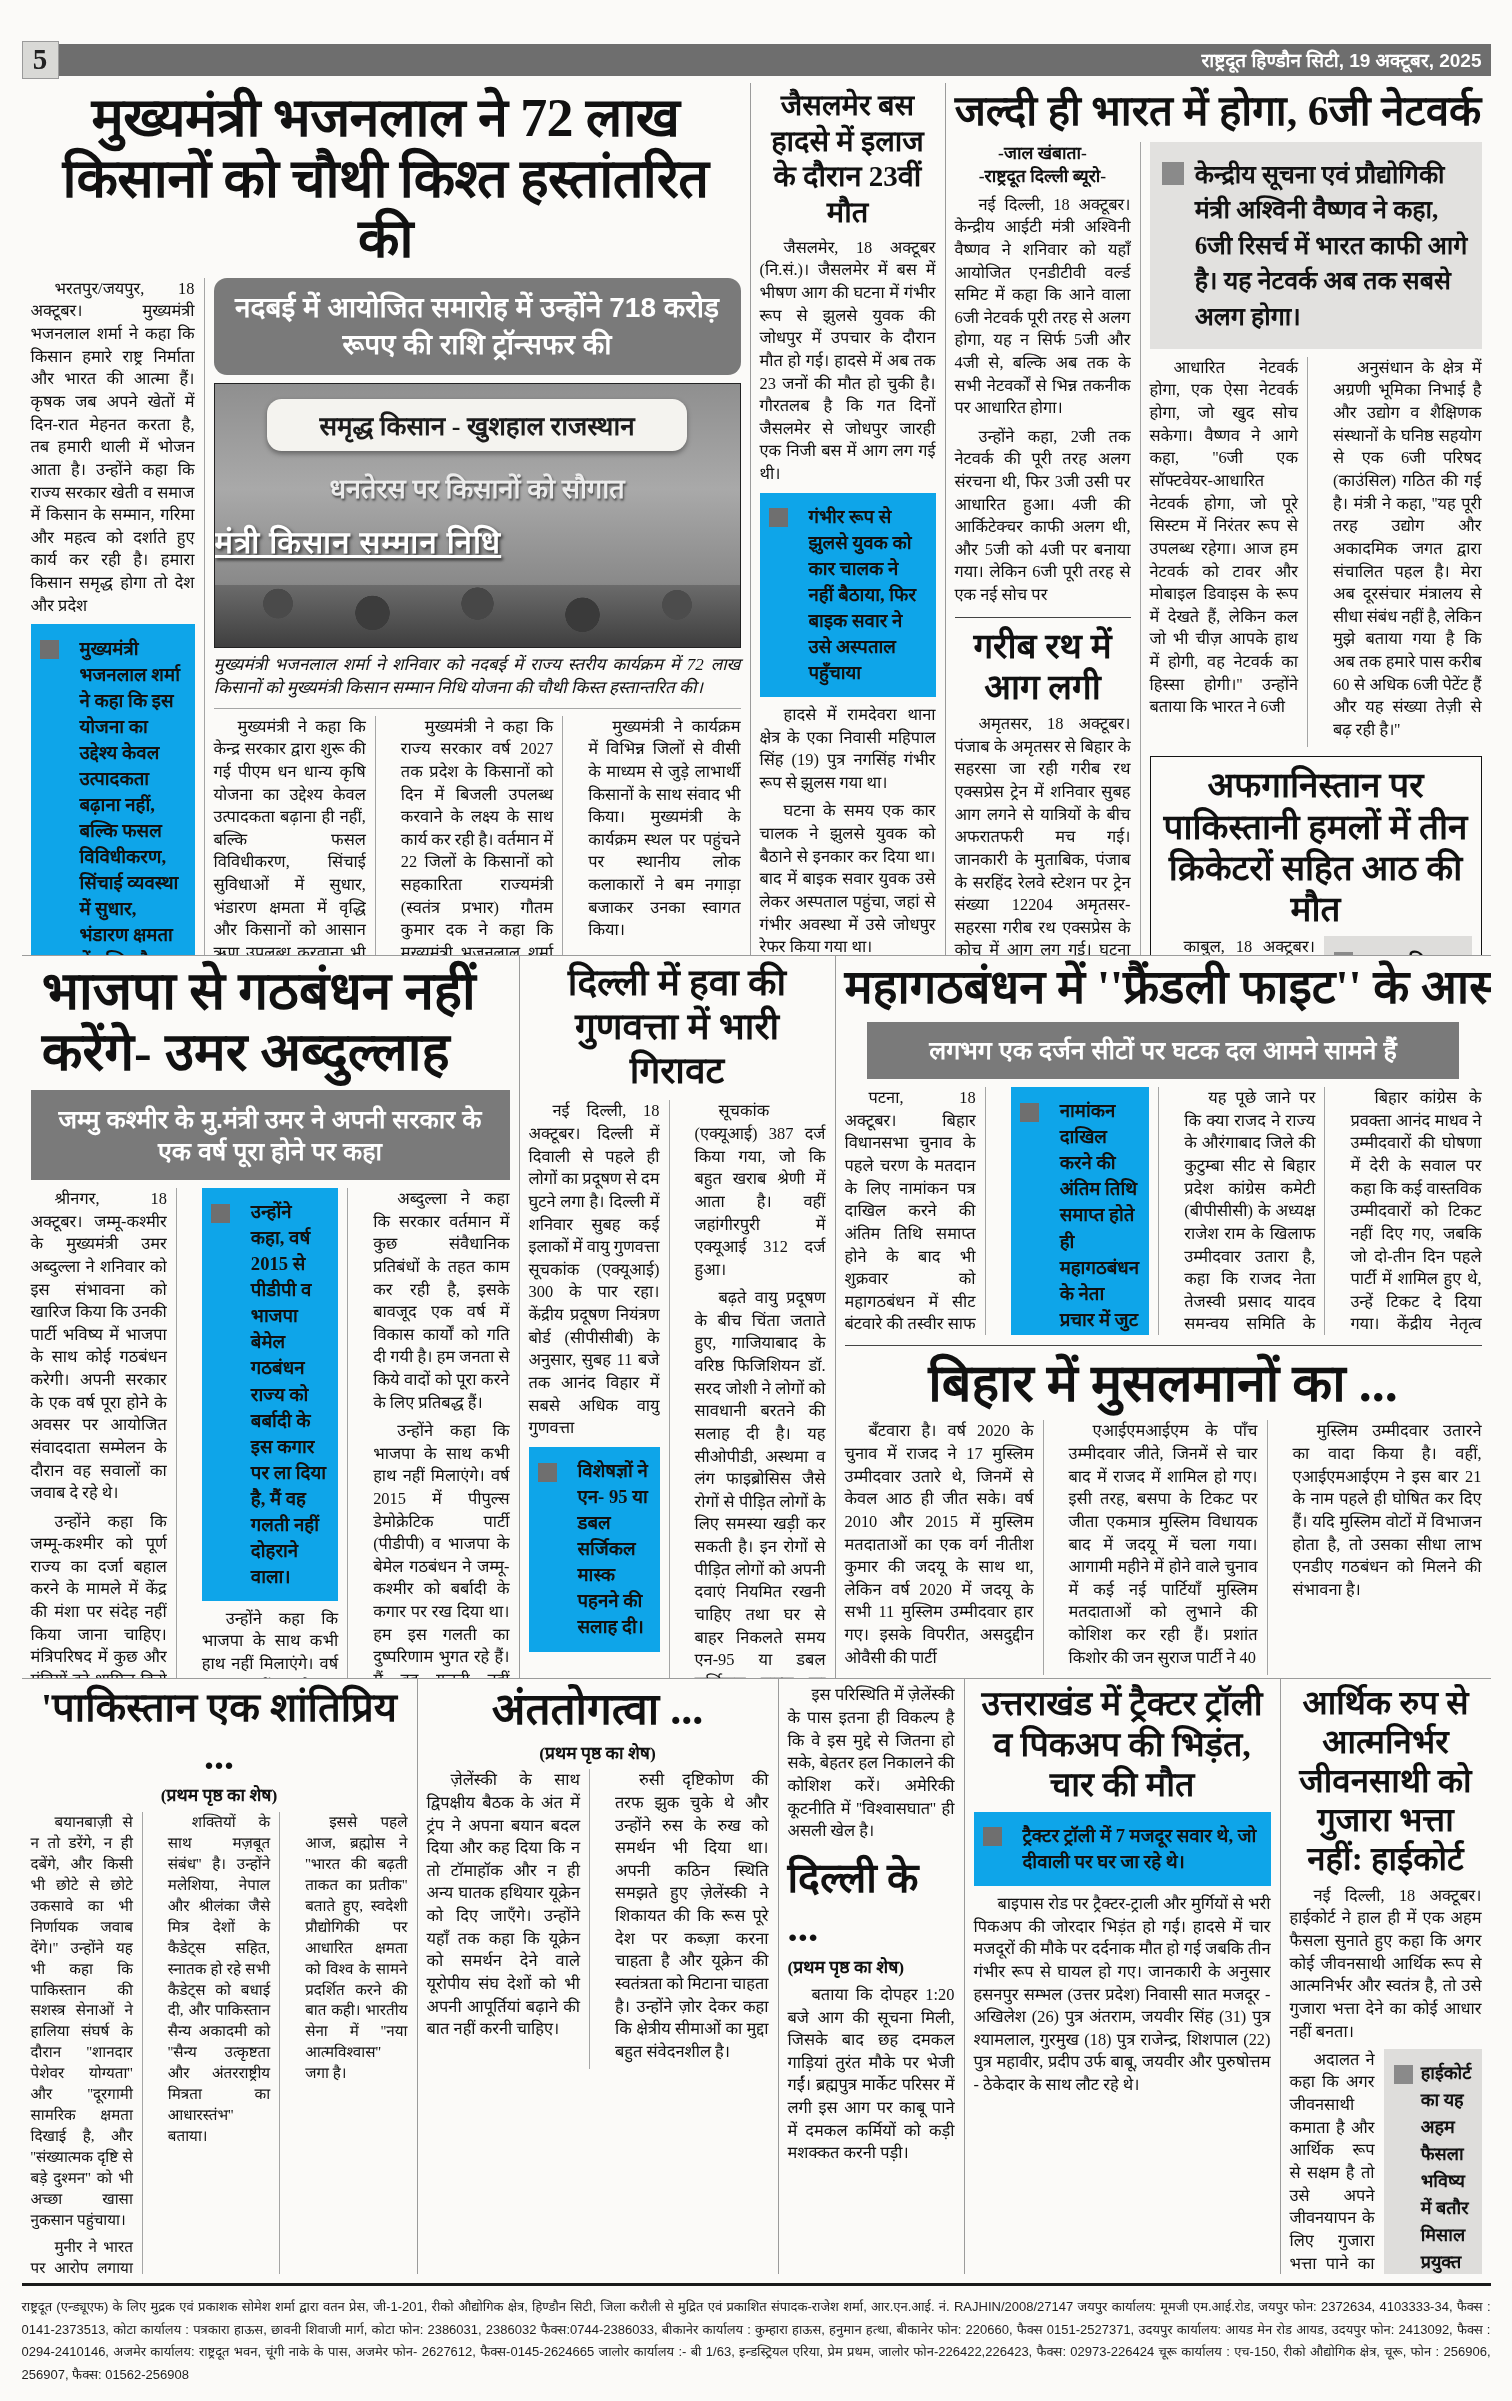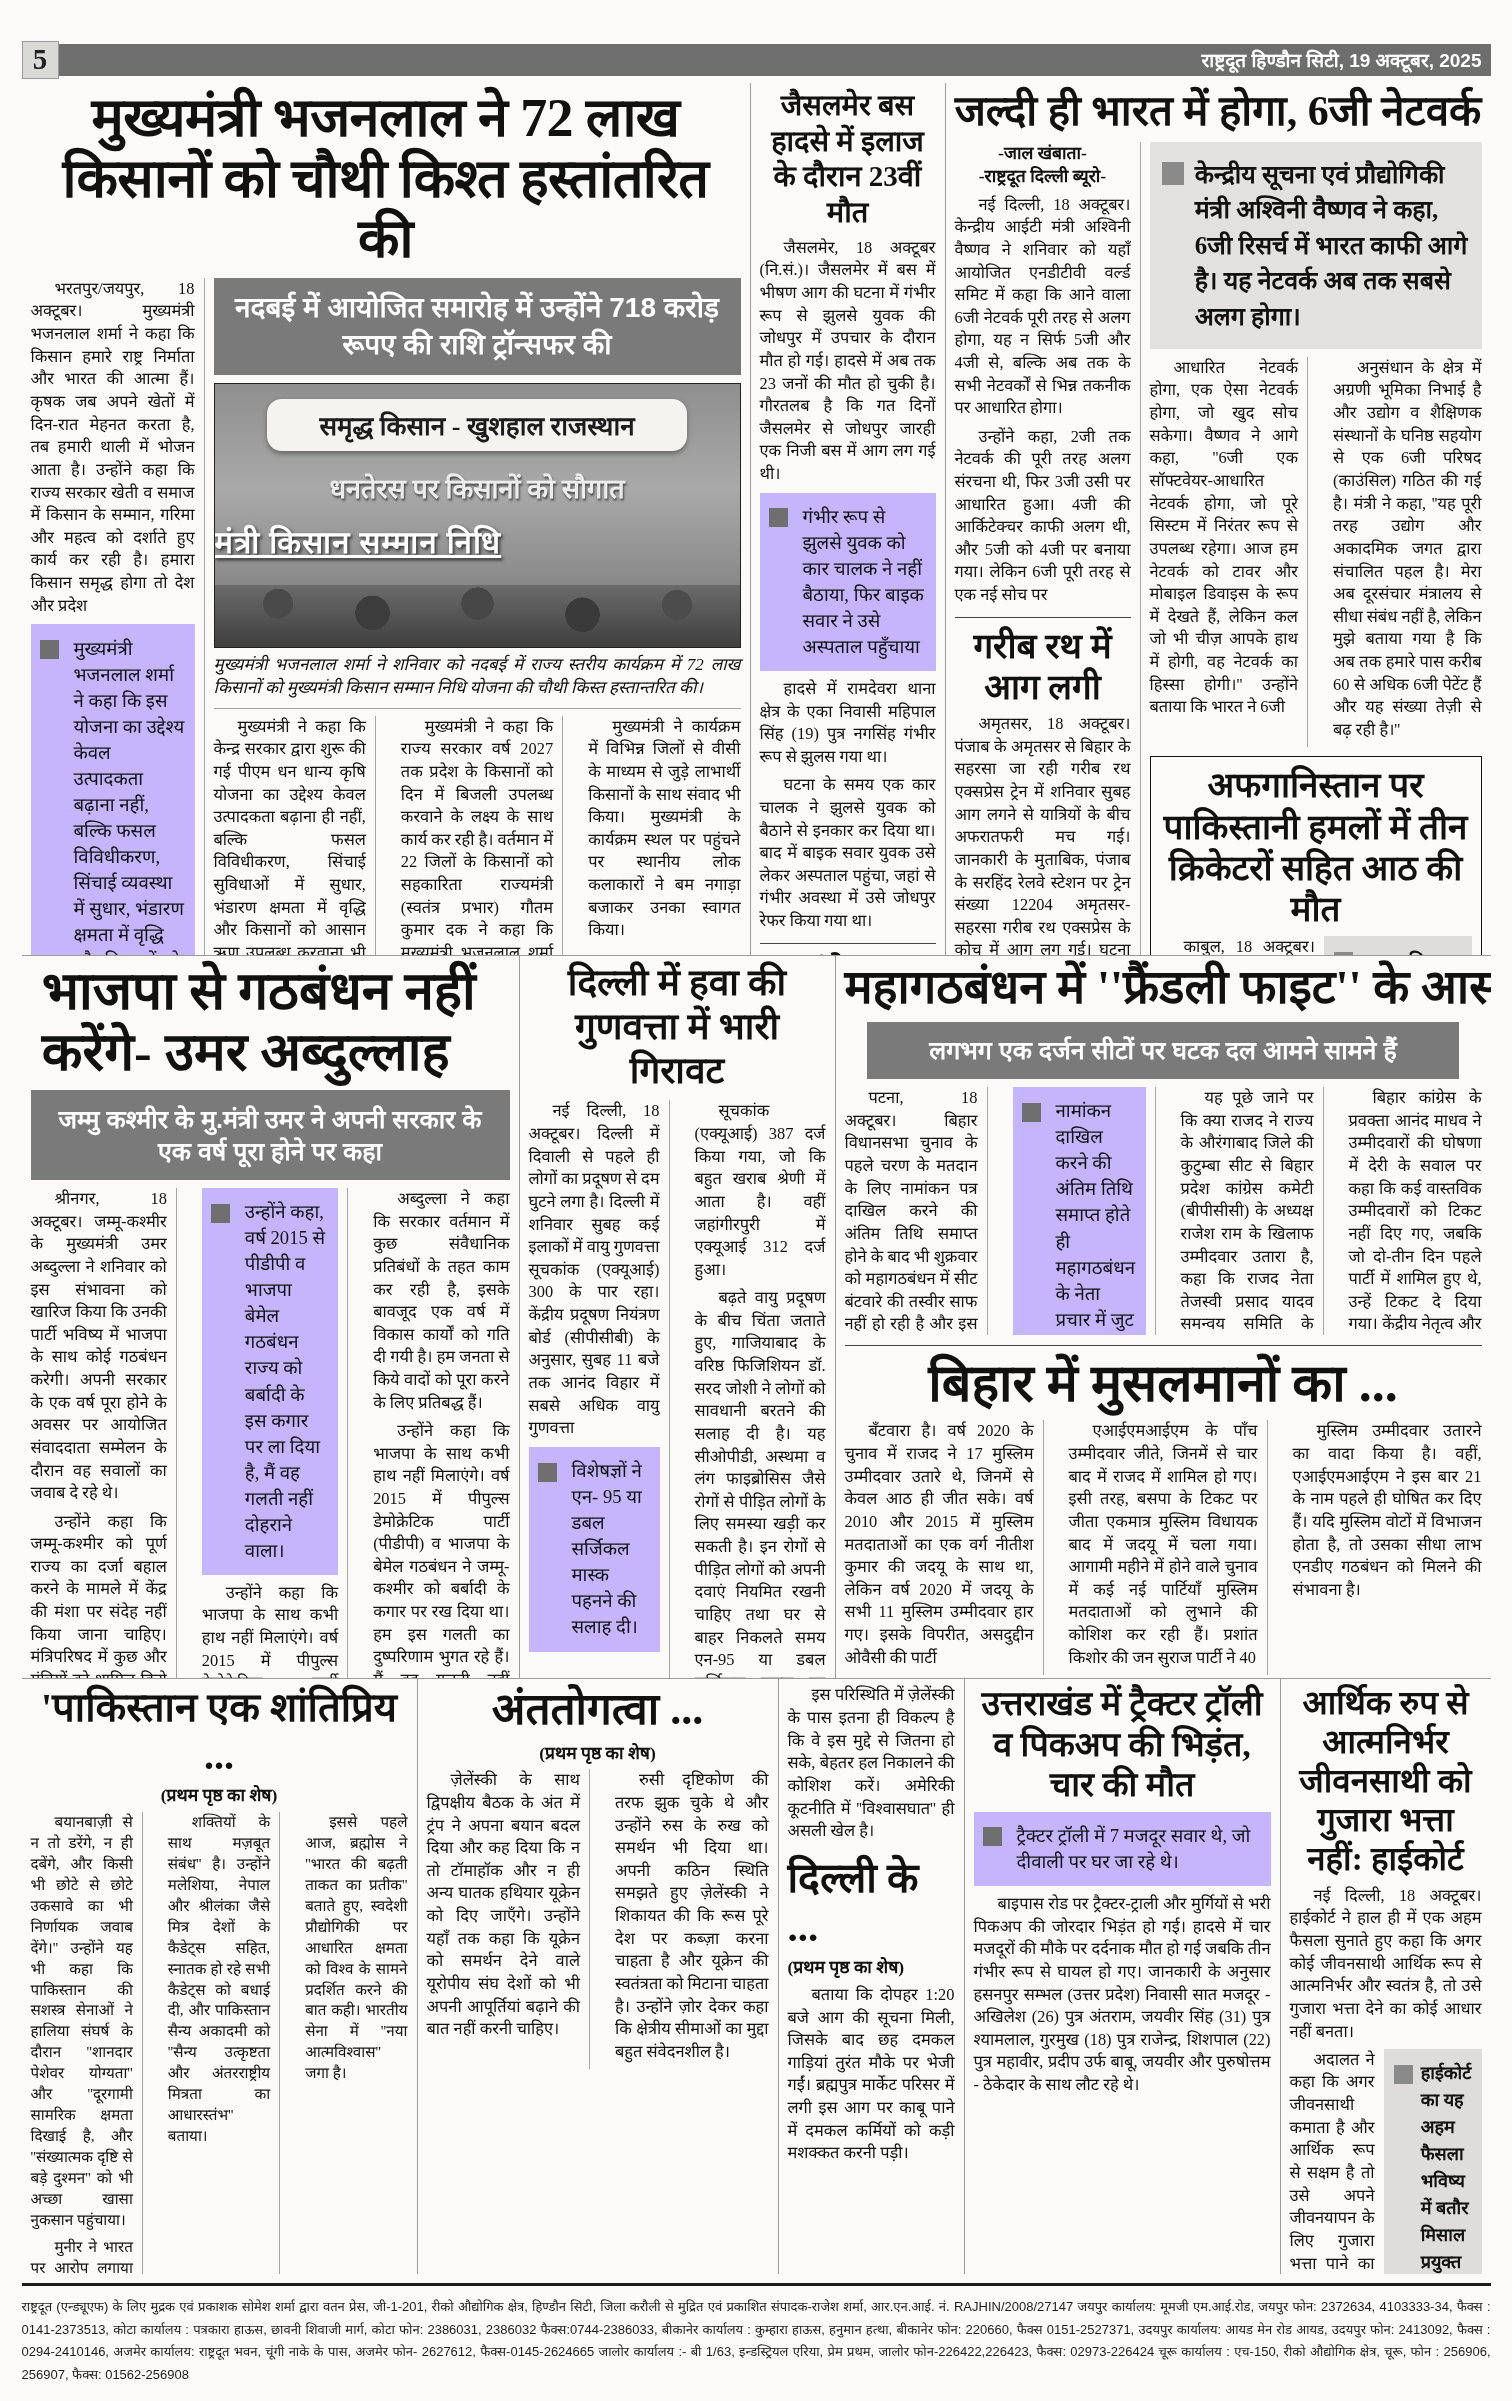--- a/index.html
+++ b/index.html
@@ -28,31 +28,31 @@
   section { padding:5.6px 9px; }
 
   .hxl { font-size:54px; line-height:1.12; font-weight:bold; text-align:center; letter-spacing:-0.6px; }
   .hlg { font-size:46px; line-height:1.14; font-weight:bold; text-align:center; }
   .hmd { font-size:35px; line-height:1.18; font-weight:bold; text-align:center; }
   .hsm { font-size:29px; line-height:1.22; font-weight:bold; text-align:center; }
 
   .band { background:#7a7a7a; color:#fff; text-align:center; font-weight:bold;
           font-family:"Liberation Sans","DejaVu Sans",sans-serif;
           padding:12.4px 17px; line-height:1.3; }
-  .band.big { font-size:28px; }
+  .band.big { font-size:28px;border-radius:13px; }
   .band.mid { font-size:25px; }
 
   .body-t { font-size:16.4px; line-height:1.38; text-align:justify; }
   .body-t p { margin-bottom:5.6px; text-indent:24px; }
   .cols { display:flex; }
   .cols > div { flex:1; }
   .cols > div + div { border-left:0.6px solid #a5a5a5; margin-left:9px; padding-left:25px; }
 
-  .kicker { background:#c4b5fd; padding:11.3px 10.2px 11.3px 9px; display:flex; gap:15px;
-            font-weight:normal; font-size:18.6px; line-height:1.4; margin:6.8px 0; text-align:left; }
+  .kicker { background:#0ea5e9; padding:11.3px 10.2px 11.3px 9px; display:flex; gap:21px;
+            font-weight:bold; font-size:18.6px; line-height:1.4; margin:6.8px 0; text-align:left; }
   .kicker .sq { flex:none; width:19px; height:19px; background:#6f6f6f; margin-top:4.5px; }
   .kicker p { text-indent:0 !important; margin:0; }
 
   .note { text-align:center; font-weight:bold; font-size:17.5px; margin:3.4px 0 5.6px; }
   .bylines { text-align:center; font-weight:bold; font-size:17.5px; line-height:1.35; margin-bottom:4.5px; }
 
   .topline { border-top:1.1px solid #444; margin-top:10.2px; padding-top:8px; }
 
   
   .lead-wrap { display:flex; margin-top:8px; }

